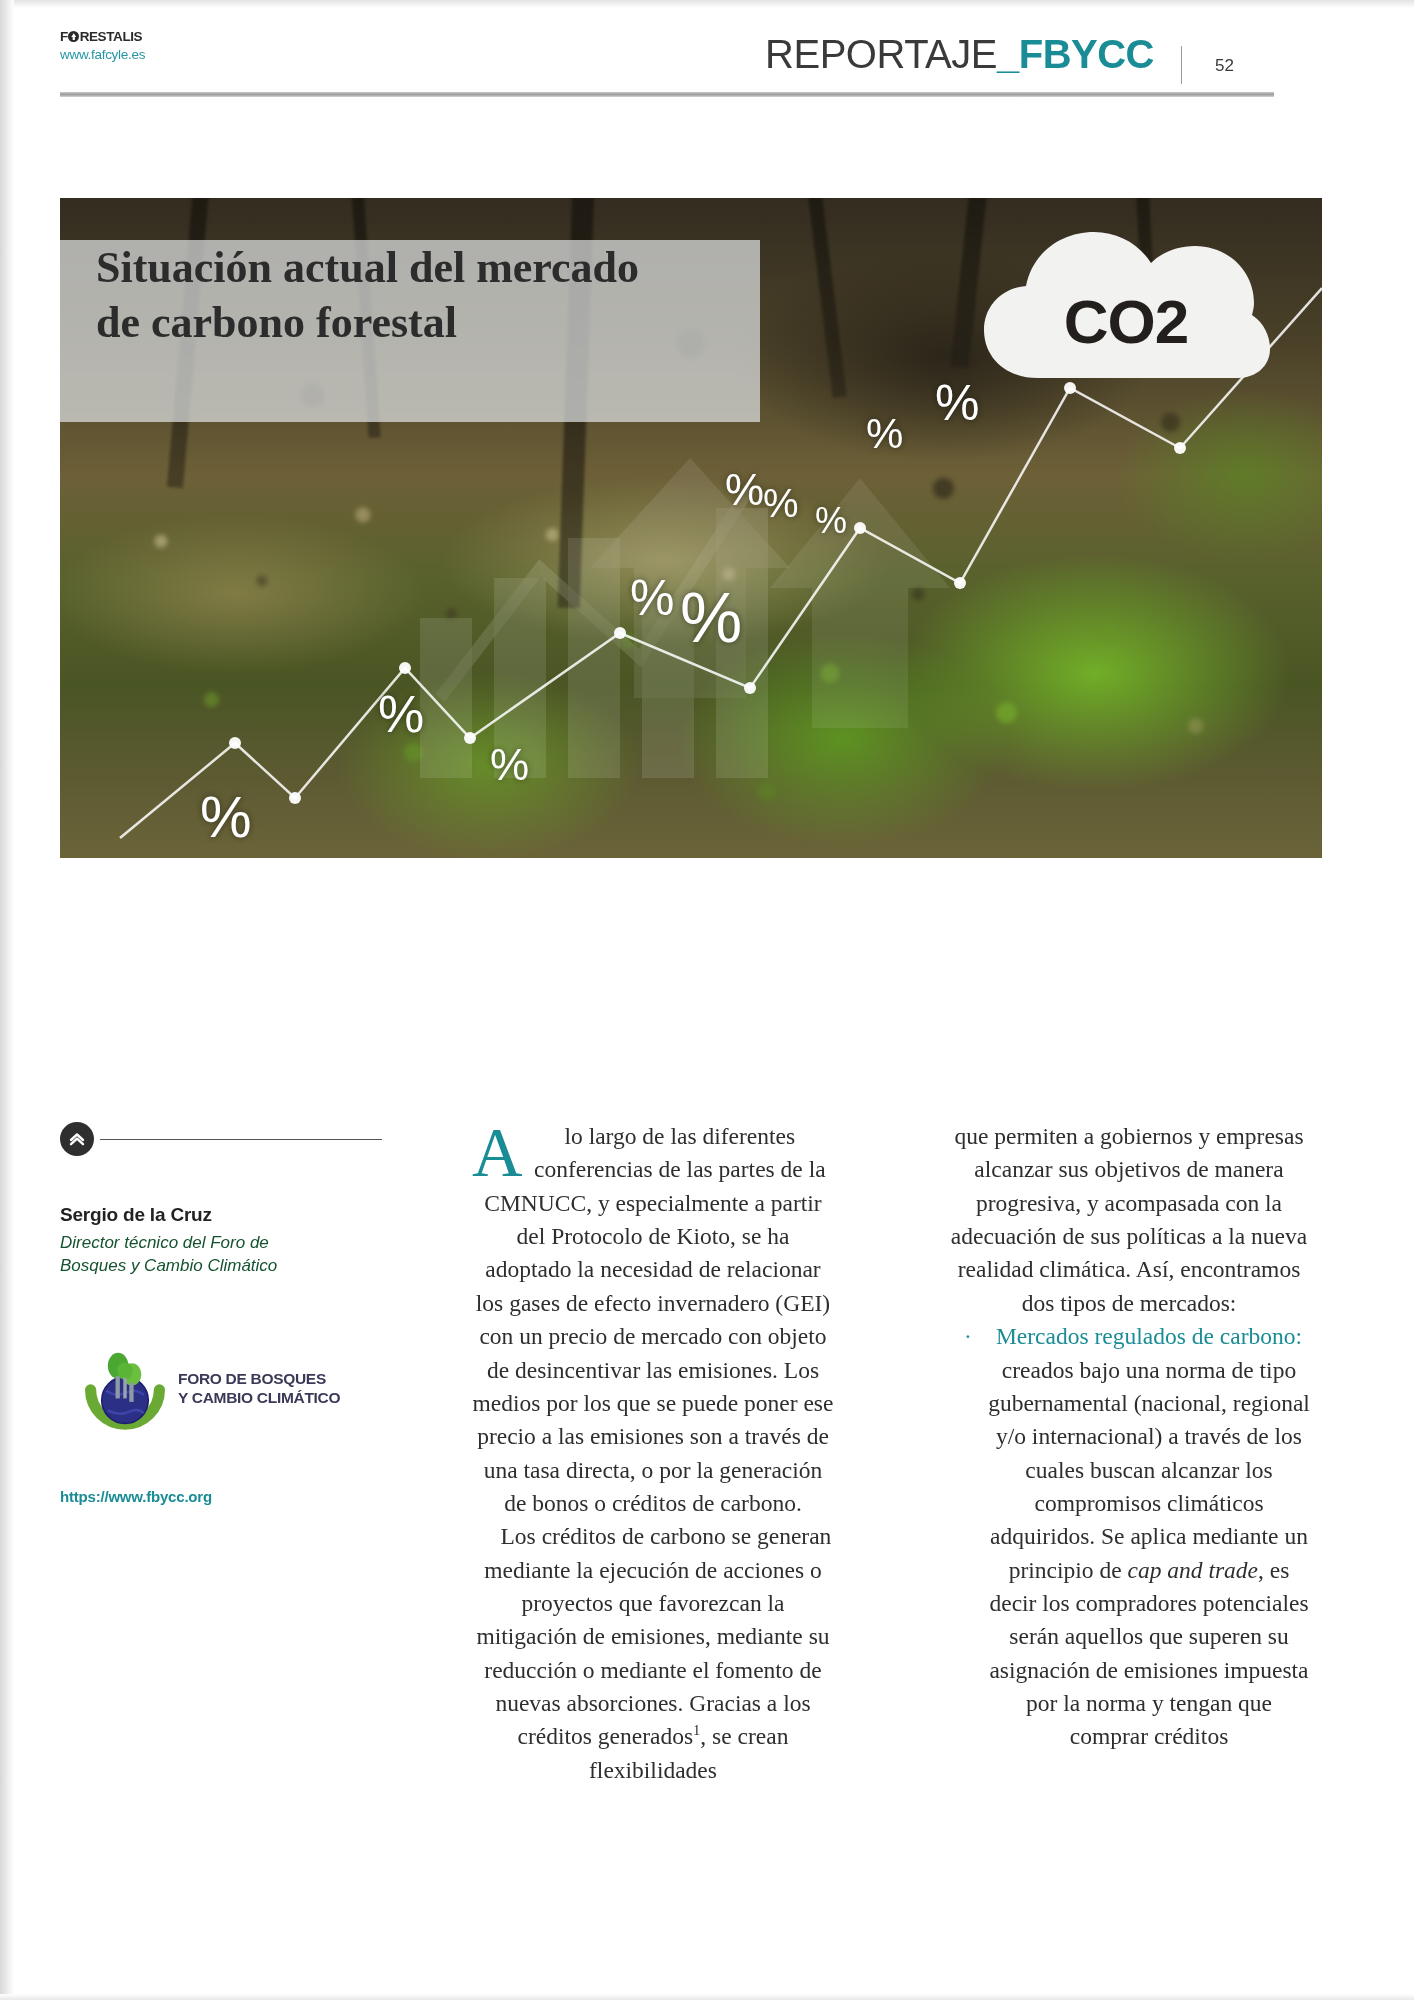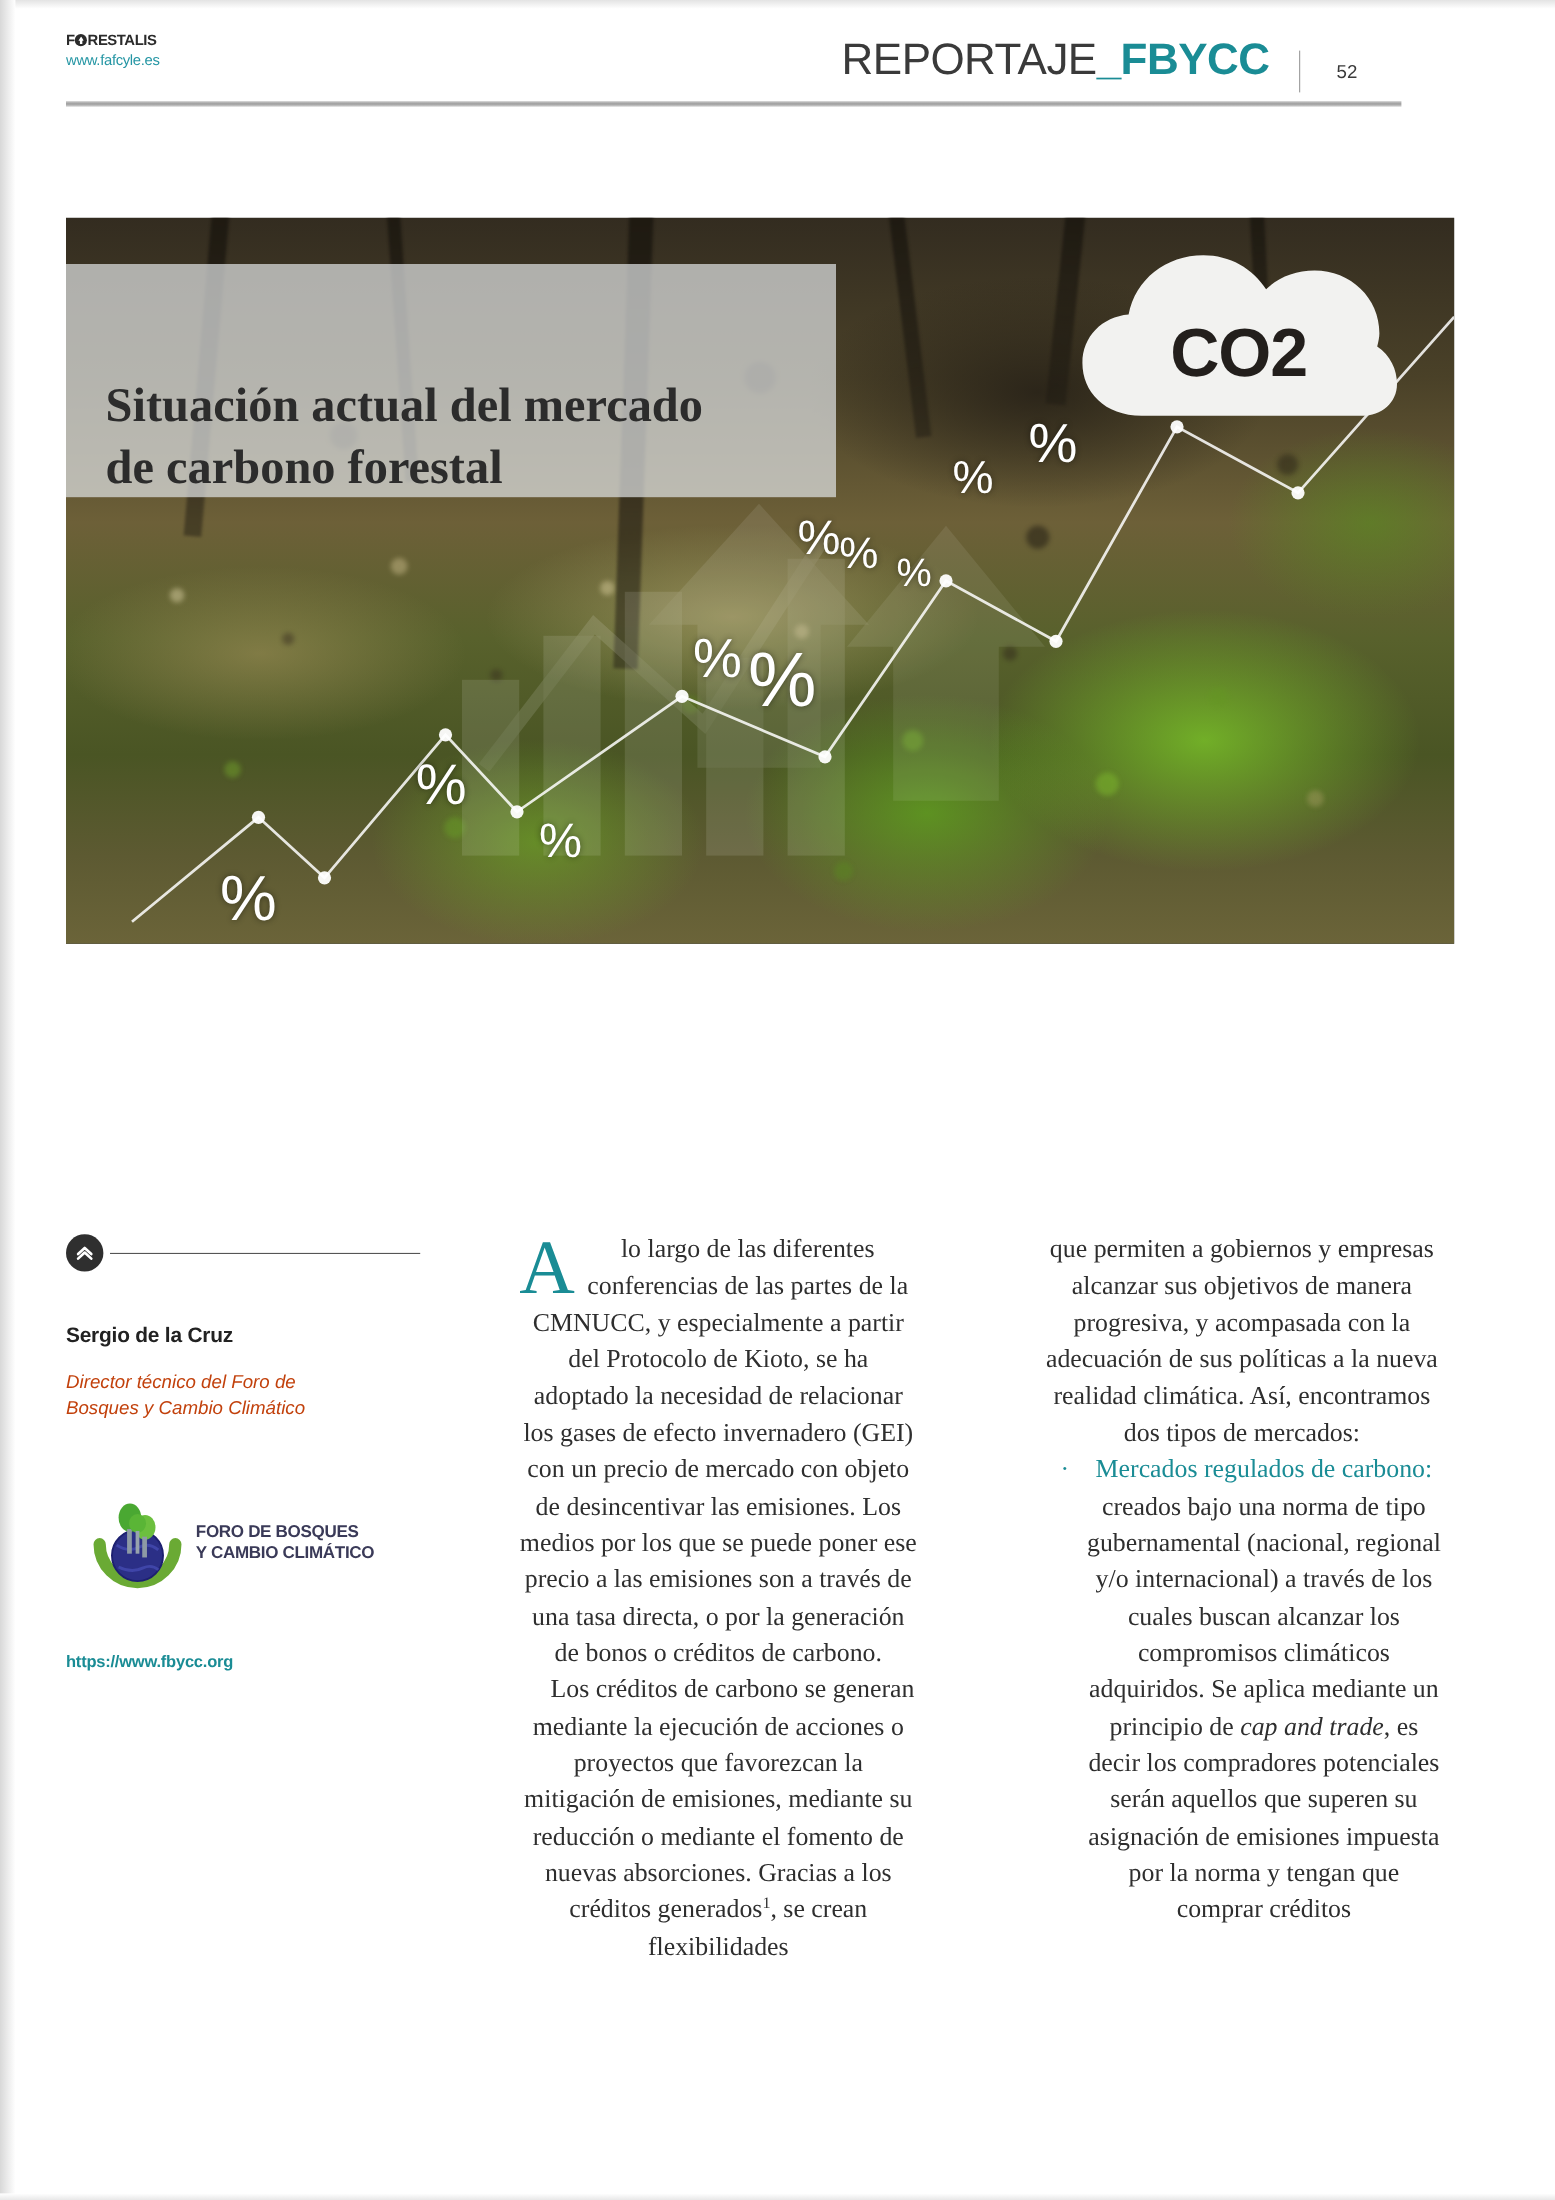--- a/index.html
+++ b/index.html
@@ -191,24 +191,24 @@
     font-family: "Liberation Sans", sans-serif;
     font-weight: bold;
     font-size: 62px;
     letter-spacing: -1px;
     color: #231f1c;
   }
   
   .hero-title-box {
     position: absolute;
     left: 0; top: 42px;
-    width: 700px; height: 212px;
+    width: 700px; height: 182px;
     background: rgba(222,224,226,0.72);
     display: flex;
-    align-items: flex-end;
+    align-items: flex-start;
   }
   .hero-title {
     font-family: "Liberation Serif", serif;
     font-weight: bold;
     font-size: 44px;
     line-height: 1.26;
     color: #2c2c2c;
     padding-left: 36px;
     padding-right: 20px;
   }
@@ -240,22 +240,22 @@
     font-size: 19px;
     color: #222;
     margin-top: 44px;
     letter-spacing: -0.2px;
   }
   .author-role {
     font-family: "Liberation Sans", sans-serif;
     font-style: italic;
     font-size: 17px;
     line-height: 1.35;
-    color: #c2410c;
-    margin-top: 20px;
+    color: #14532d;
+    margin-top: 6px;
     max-width: 290px;
   }
   .org-logo {
     position: relative;
     margin-top: 46px;
     width: 312px; height: 130px;
   }
   .logo-globe {
     position: absolute; left: 22px; top: 28px;
     width: 86px; height: 86px;

